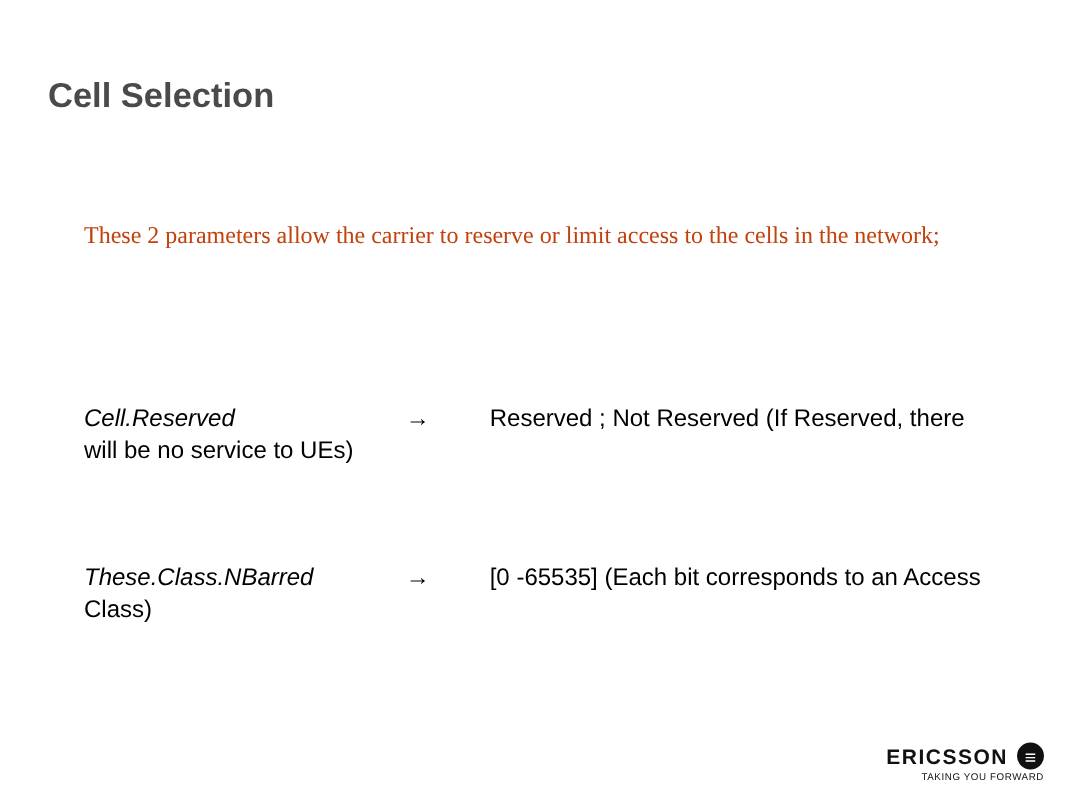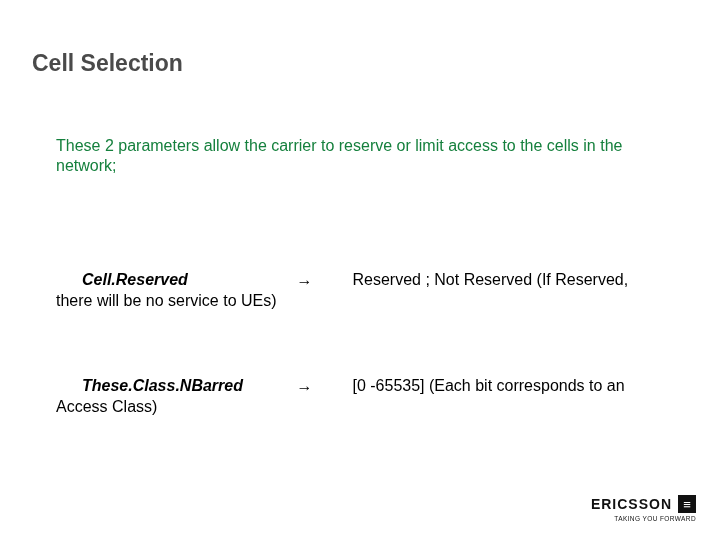--- a/index.html
+++ b/index.html
@@ -1,23 +1,23 @@
 <!DOCTYPE html>
 <html><head>
 <meta charset="utf-8">
 <style>
-  * { margin: 0; padding: 0; box-sizing: border-box; }
+  * { margin: 0; padding: 0; box-sizing: border-box; border-radius: 20px; }
   html, body { width: 720px; height: 540px; background: #fff; font-family: Arial, Helvetica, sans-serif; color: #000; }
   .slide { position: relative; width: 720px; height: 540px; }
   .title { position: absolute; left: 32px; top: 50px; font-size: 23px; font-weight: bold; color: #4a4a4a; }
-  .intro { position: absolute; left: 56px; top: 136px; width: 610px; font-size: 16px; line-height: 1.25; color: #15803d; }
+  .intro { position: absolute; left: 56px; top: 148px; width: 610px; font-size: 16px; line-height: 1.25; color: #c2410c; font-family: Liberation Serif, serif; }
   .para { position: absolute; left: 56px; width: 610px; font-size: 16px; line-height: 1.3; color: #000; }
   .p1 { top: 270px; }
   .p2 { top: 376px; }
-  .param-name { font-style: italic; font-weight: bold; display: inline-block; min-width: 210px; margin-left: 26px; }
+  .param-name { font-style: italic; font-weight: normal; display: inline-block; min-width: 210px; }
   .arrow { font-family: "Segoe UI Symbol", Arial, sans-serif; }
   .footer { position: absolute; right: 24px; bottom: 18px; display: flex; align-items: flex-end; gap: 8px; }
   .brand { font-size: 14px; font-weight: bold; letter-spacing: 1px; color: #111; }
   .logo-box { width: 18px; height: 18px; background: #111; display: inline-flex; align-items: center; justify-content: center; }
   .logo-glyph { color: #fff; font-size: 13px; font-weight: bold; line-height: 1; }
   .tagline { font-size: 6.5px; letter-spacing: 0.4px; color: #111; margin-left: 2px; }
   .brand-wrap { display: flex; flex-direction: column; align-items: flex-end; gap: 2px; }
   .brand-row { display: flex; align-items: center; gap: 6px; }
 </style>
 </head>

